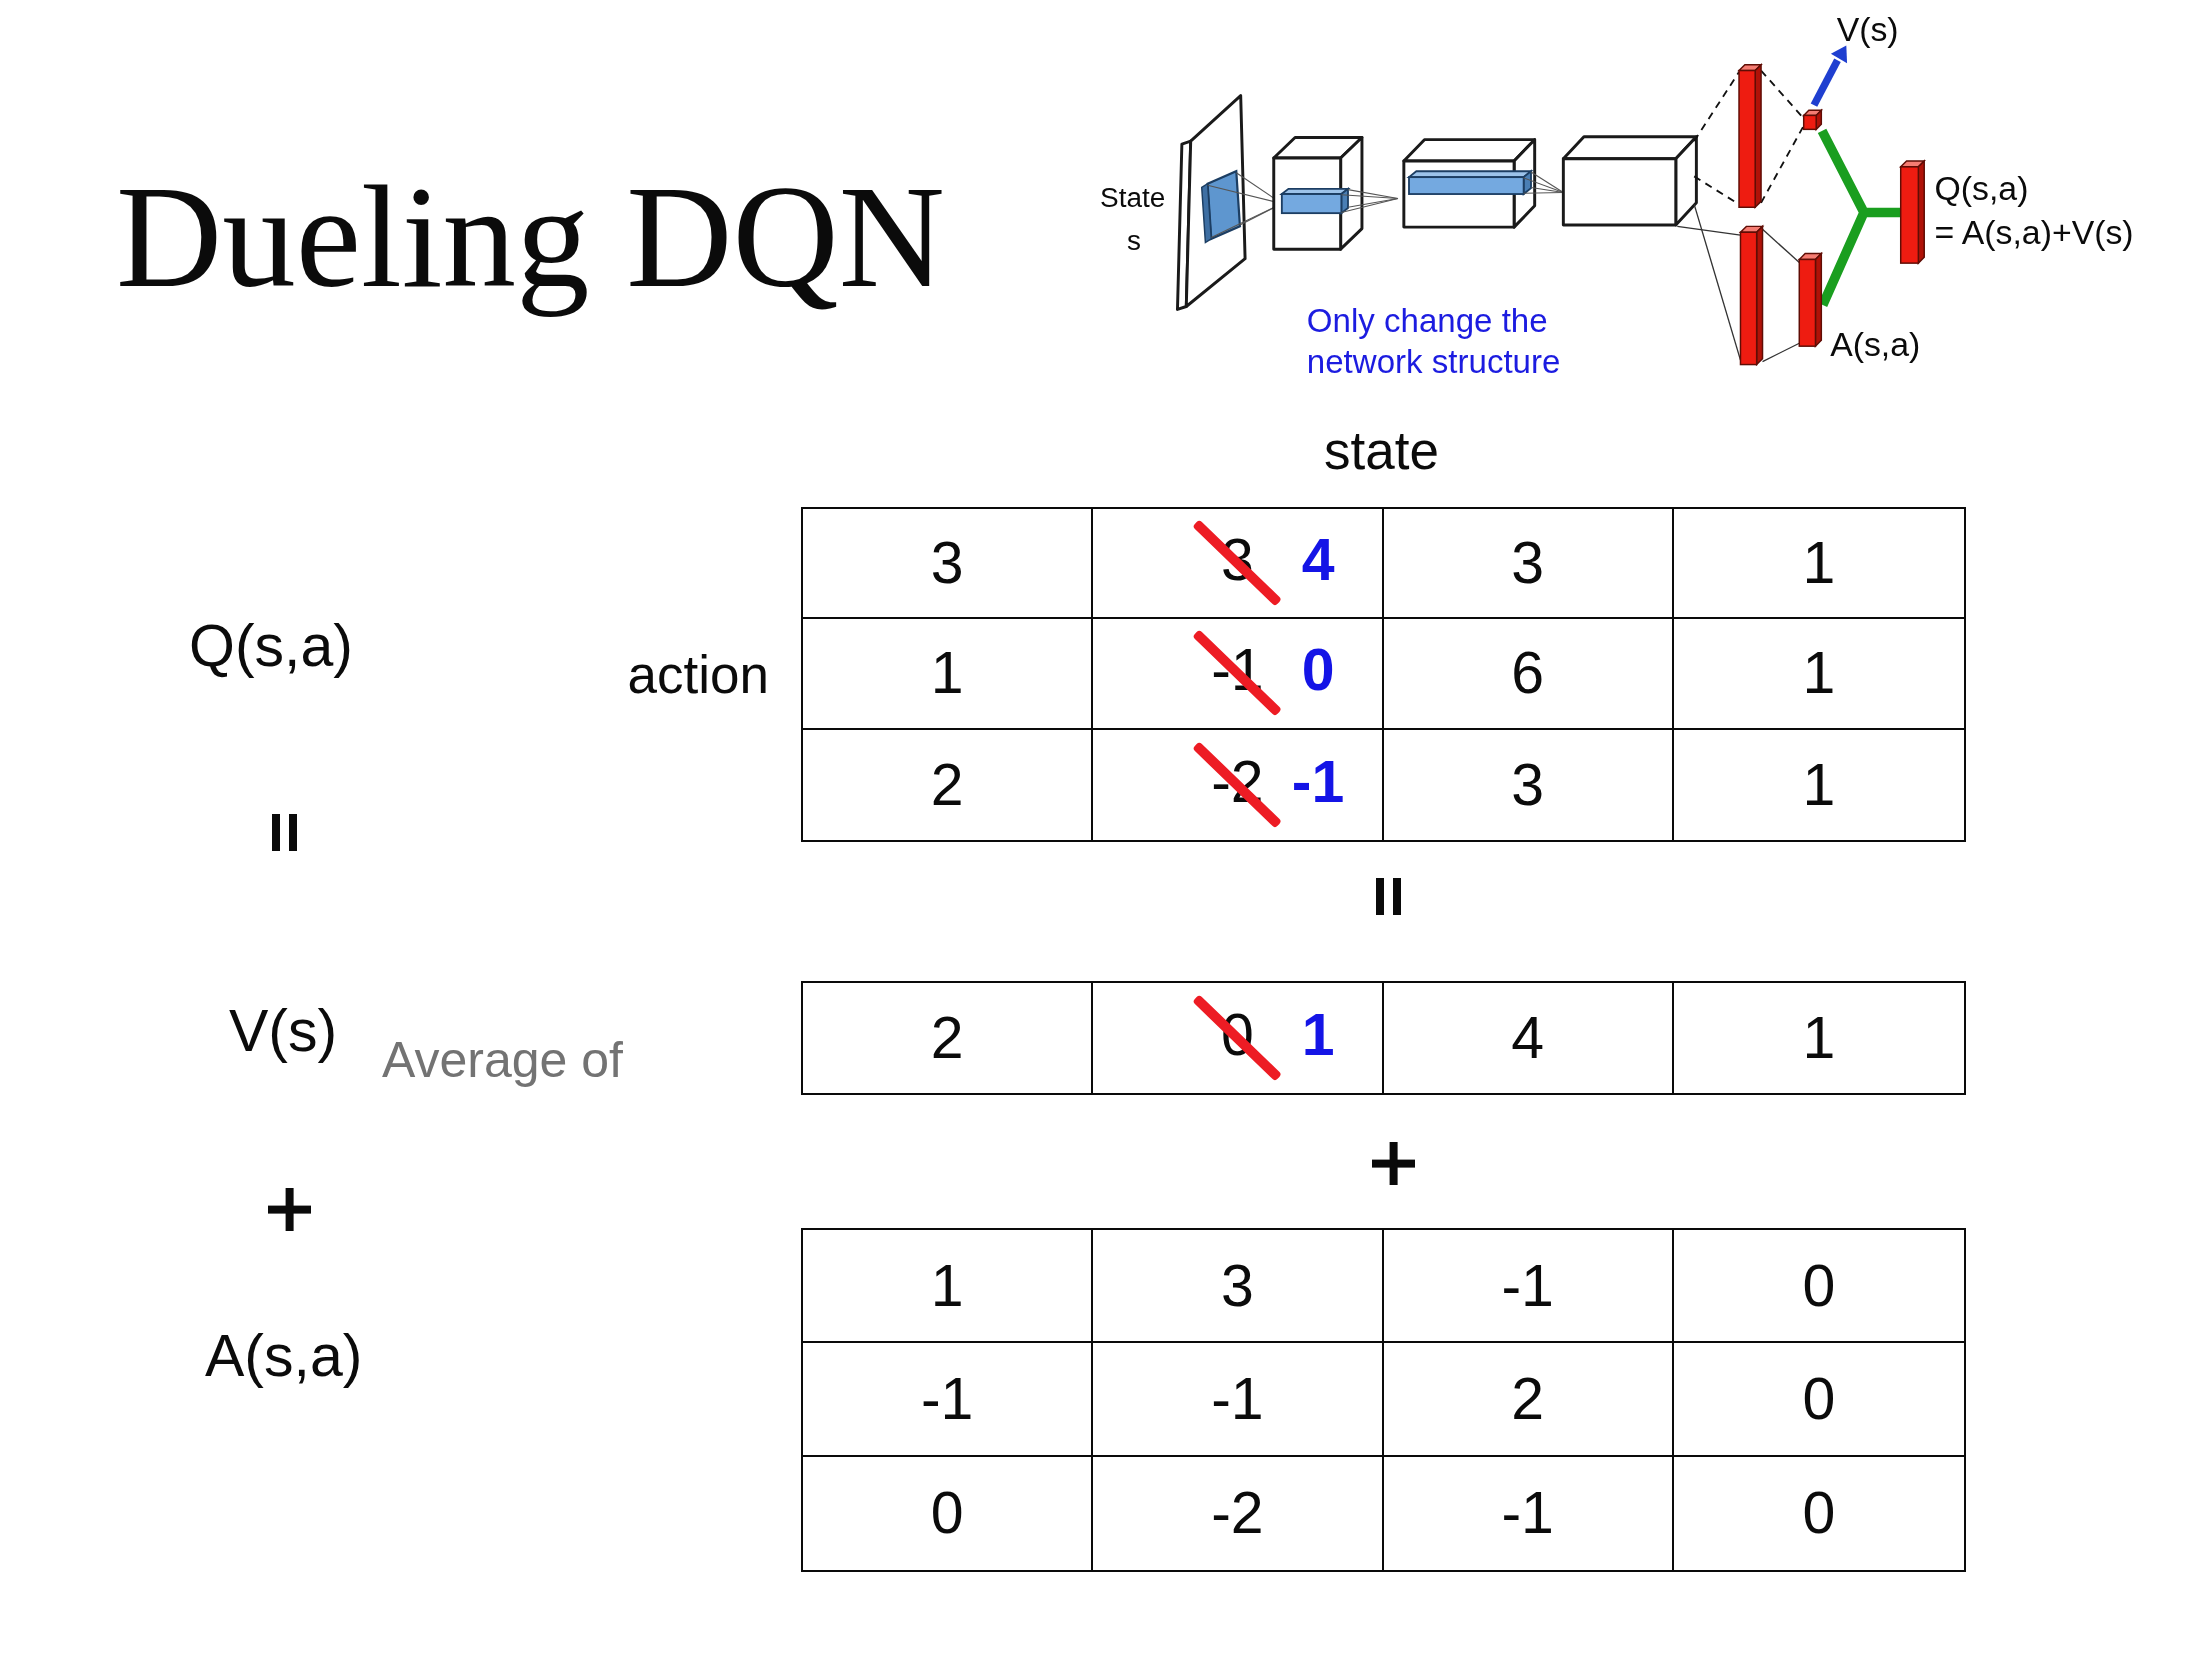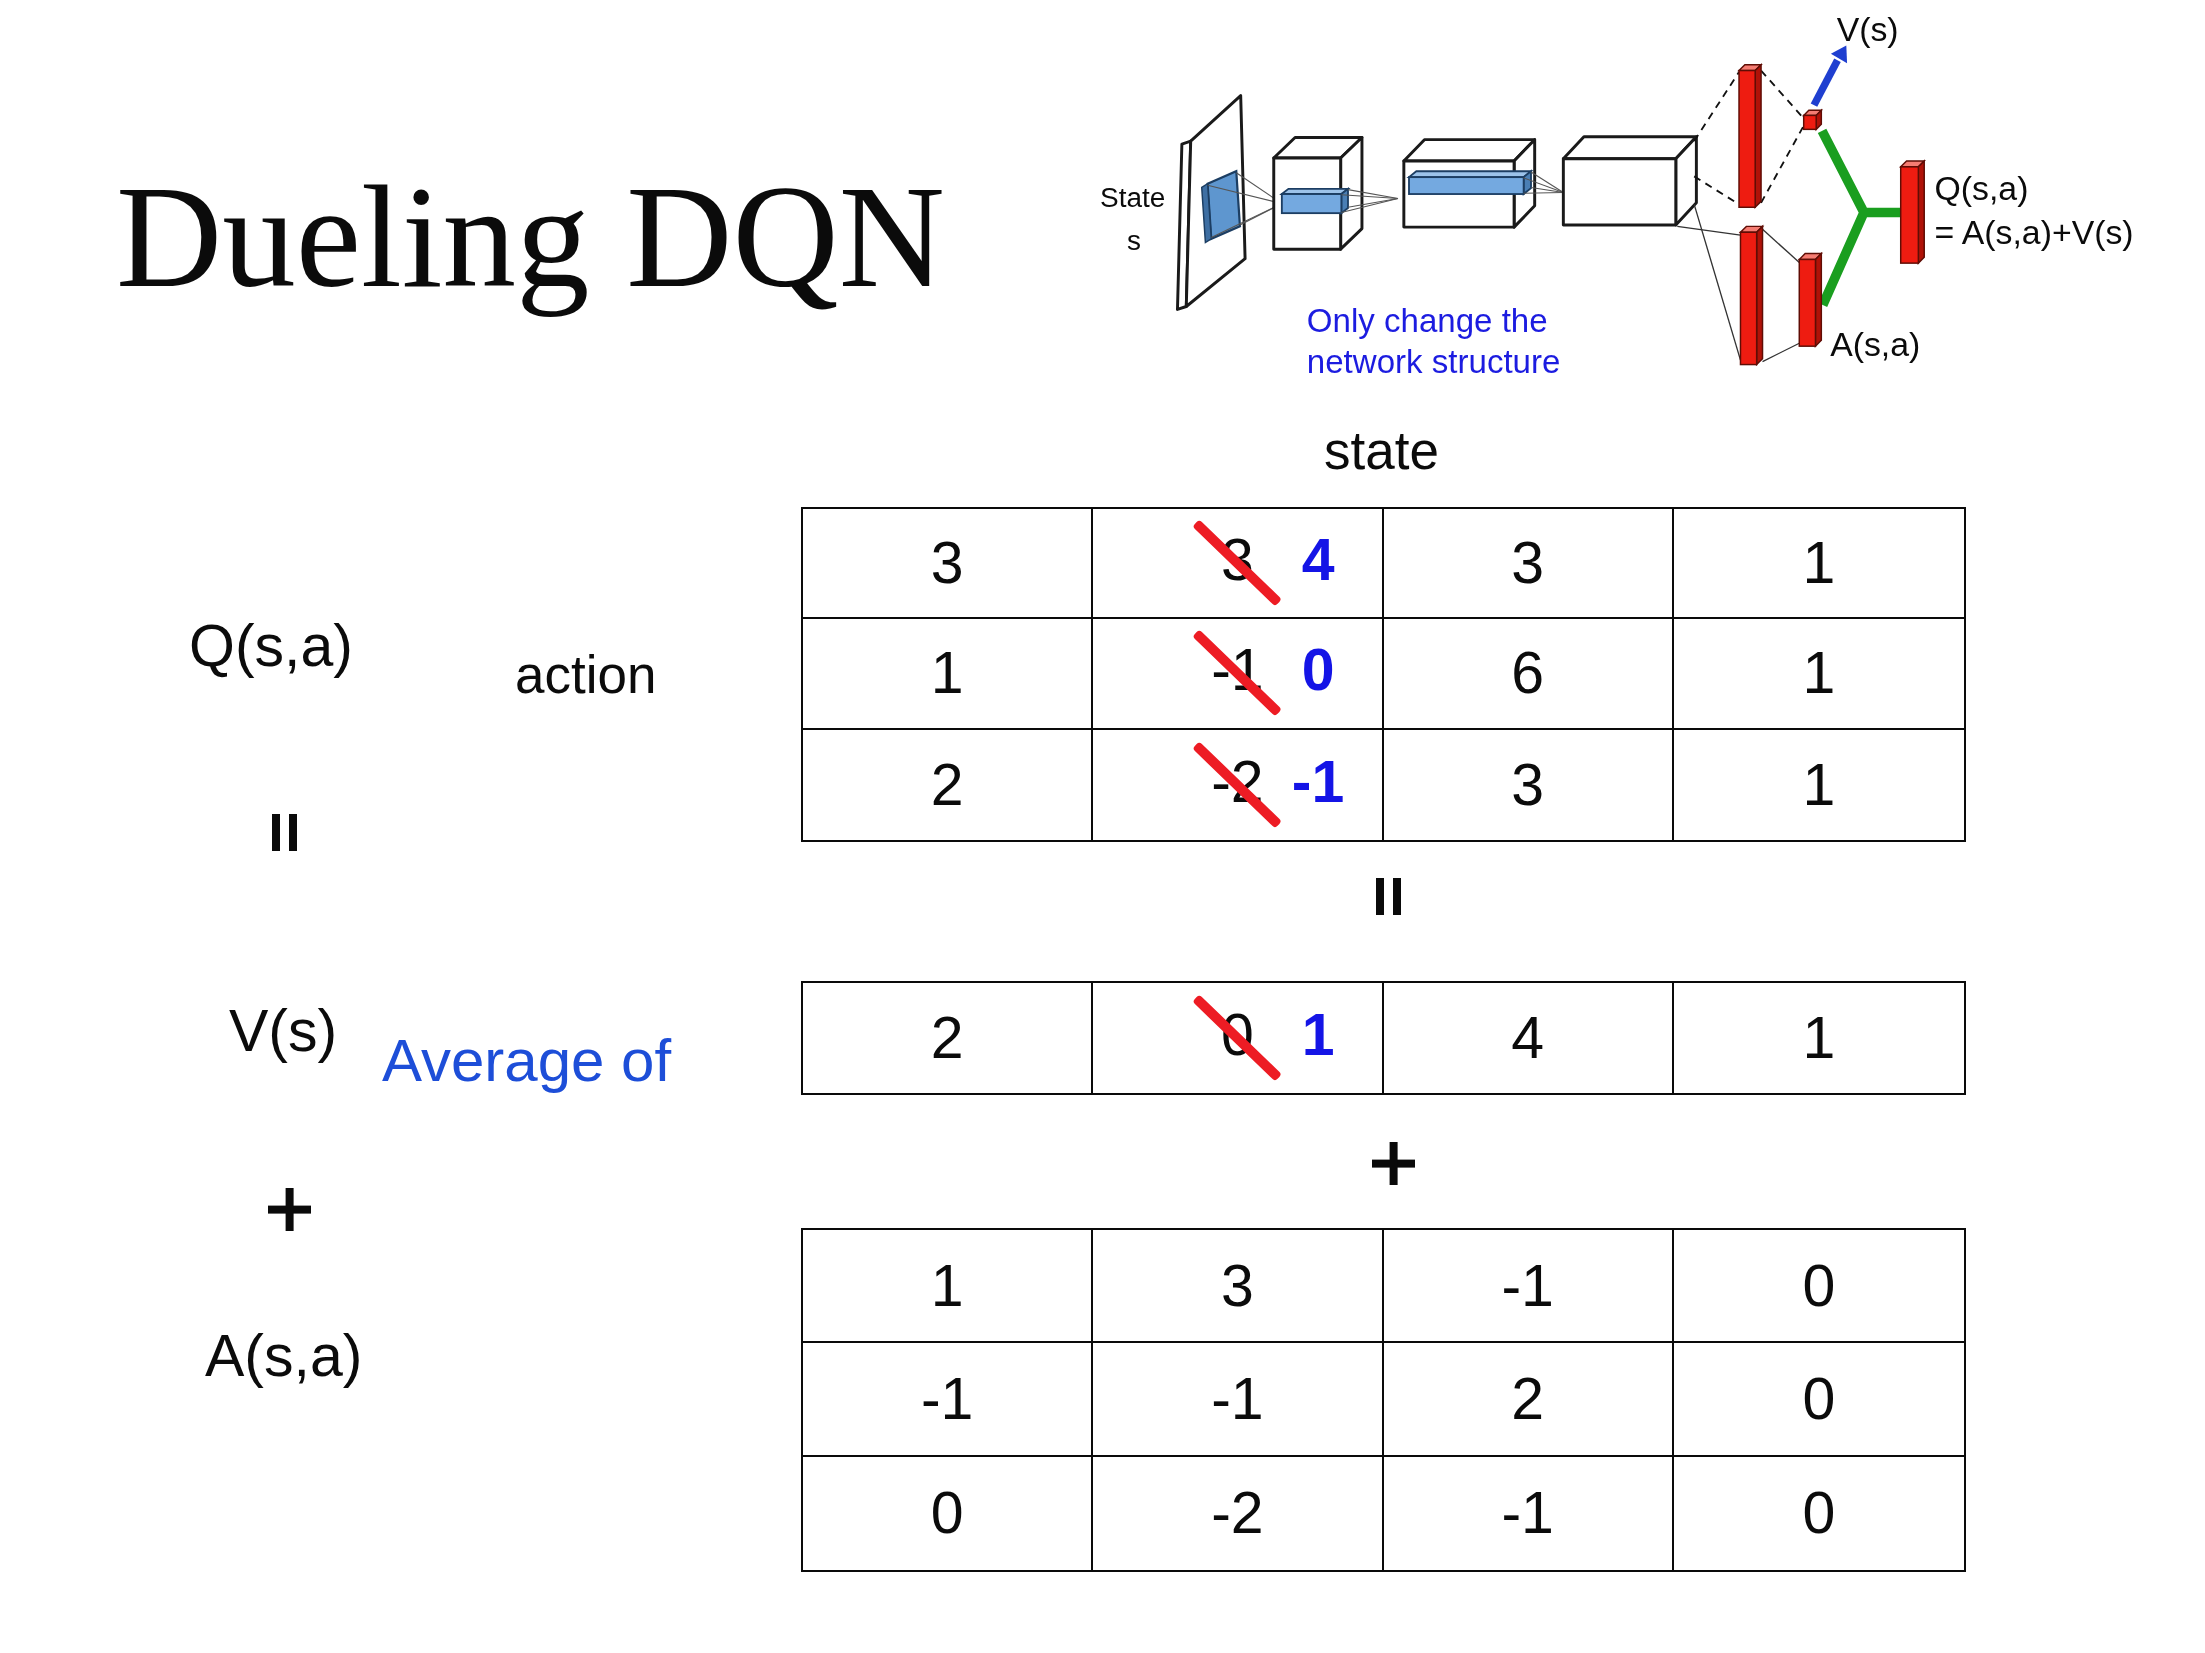--- a/index.html
+++ b/index.html
@@ -4,27 +4,27 @@
 <style>
   html,body{margin:0;padding:0;background:#ffffff;}
   body{width:2205px;height:1654px;position:relative;overflow:hidden;
        font-family:"Liberation Sans",sans-serif;color:#0b0b0b;}
   .abs{position:absolute;}
   
   #slide-title{left:116px;top:160px;font-size:147px;line-height:1.05;white-space:nowrap;
 ­               transform:scaleX(0.82);transform-origin:left top;font-family:Liberation Serif, serif;}
   
   #state-header{left:801px;top:420px;width:1161px;text-align:center;font-size:53px;}
-  #action-header{left:515px;top:644px;width:254px;font-size:53px;}
+  #action-header{left:515px;top:644px;width:254px;text-align:right;font-size:53px;}
   
   .eq-label{font-size:59px;white-space:nowrap;}
   #q-label{left:189px;top:612px;}
   #v-label{left:229px;top:997px;}
   #a-label{left:205px;top:1322px;}
-  .blue-note{color:#1d4ed8;font-size:60px;line-height:87px;white-space:nowrap;}
+  .blue-note{color:#737373;font-size:50px;line-height:87px;white-space:nowrap;}
   #v-note{left:382px;top:1017px;}
   #a-note{left:376px;top:1416px;}
   
   .vequals{width:25px;height:37px;box-sizing:border-box;
            border-left:8px solid #0a0a0a;border-right:8px solid #0a0a0a;}
   #eq-left{left:272px;top:814px;}
   #eq-mid{left:1376px;top:878px;}
   
   .plus{width:43px;height:43px;}
   .plus::before{content:"";position:absolute;left:0;top:50%;transform:translateY(-50%);

